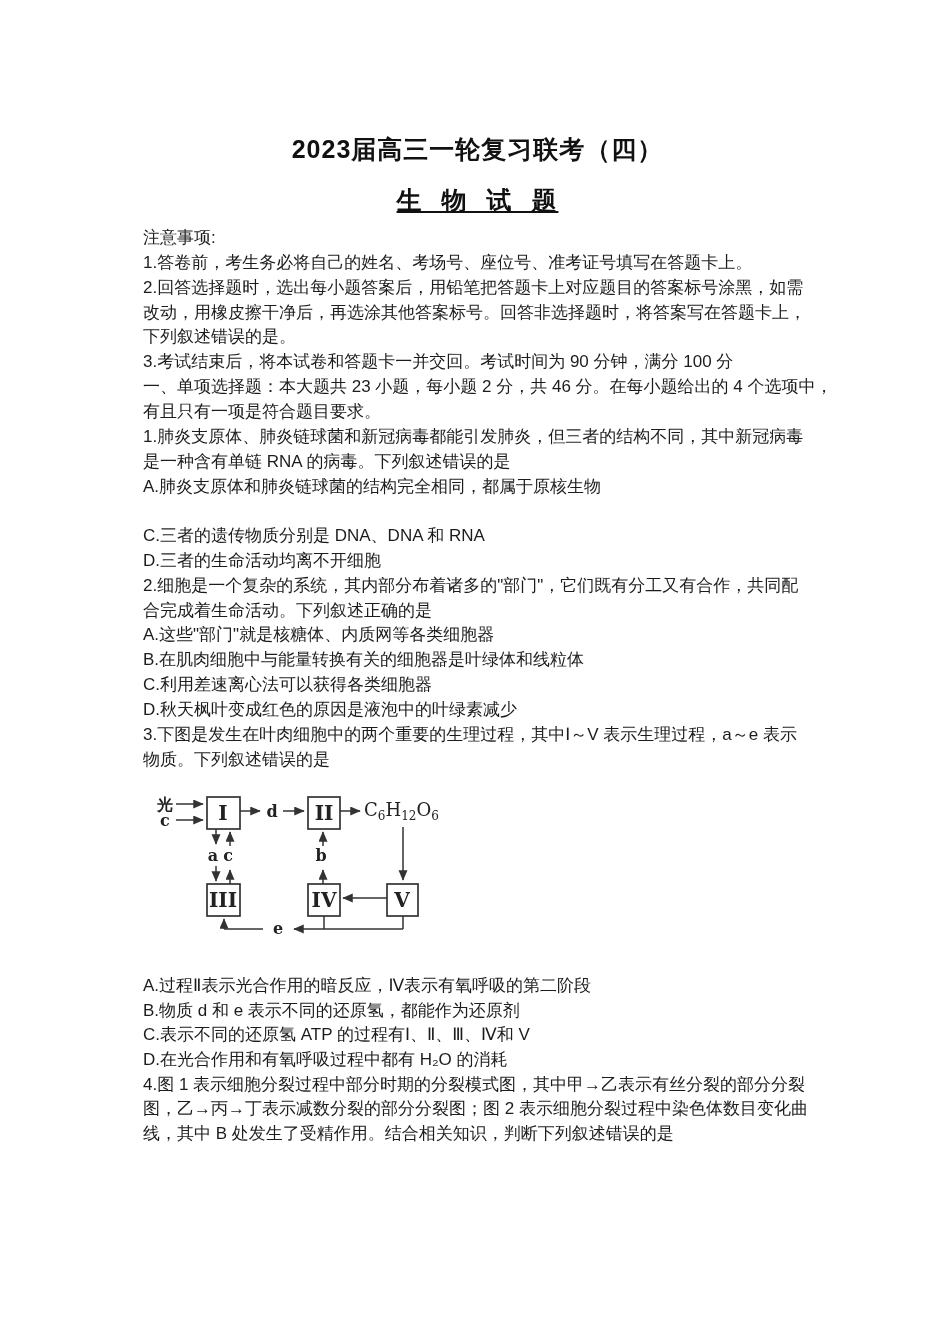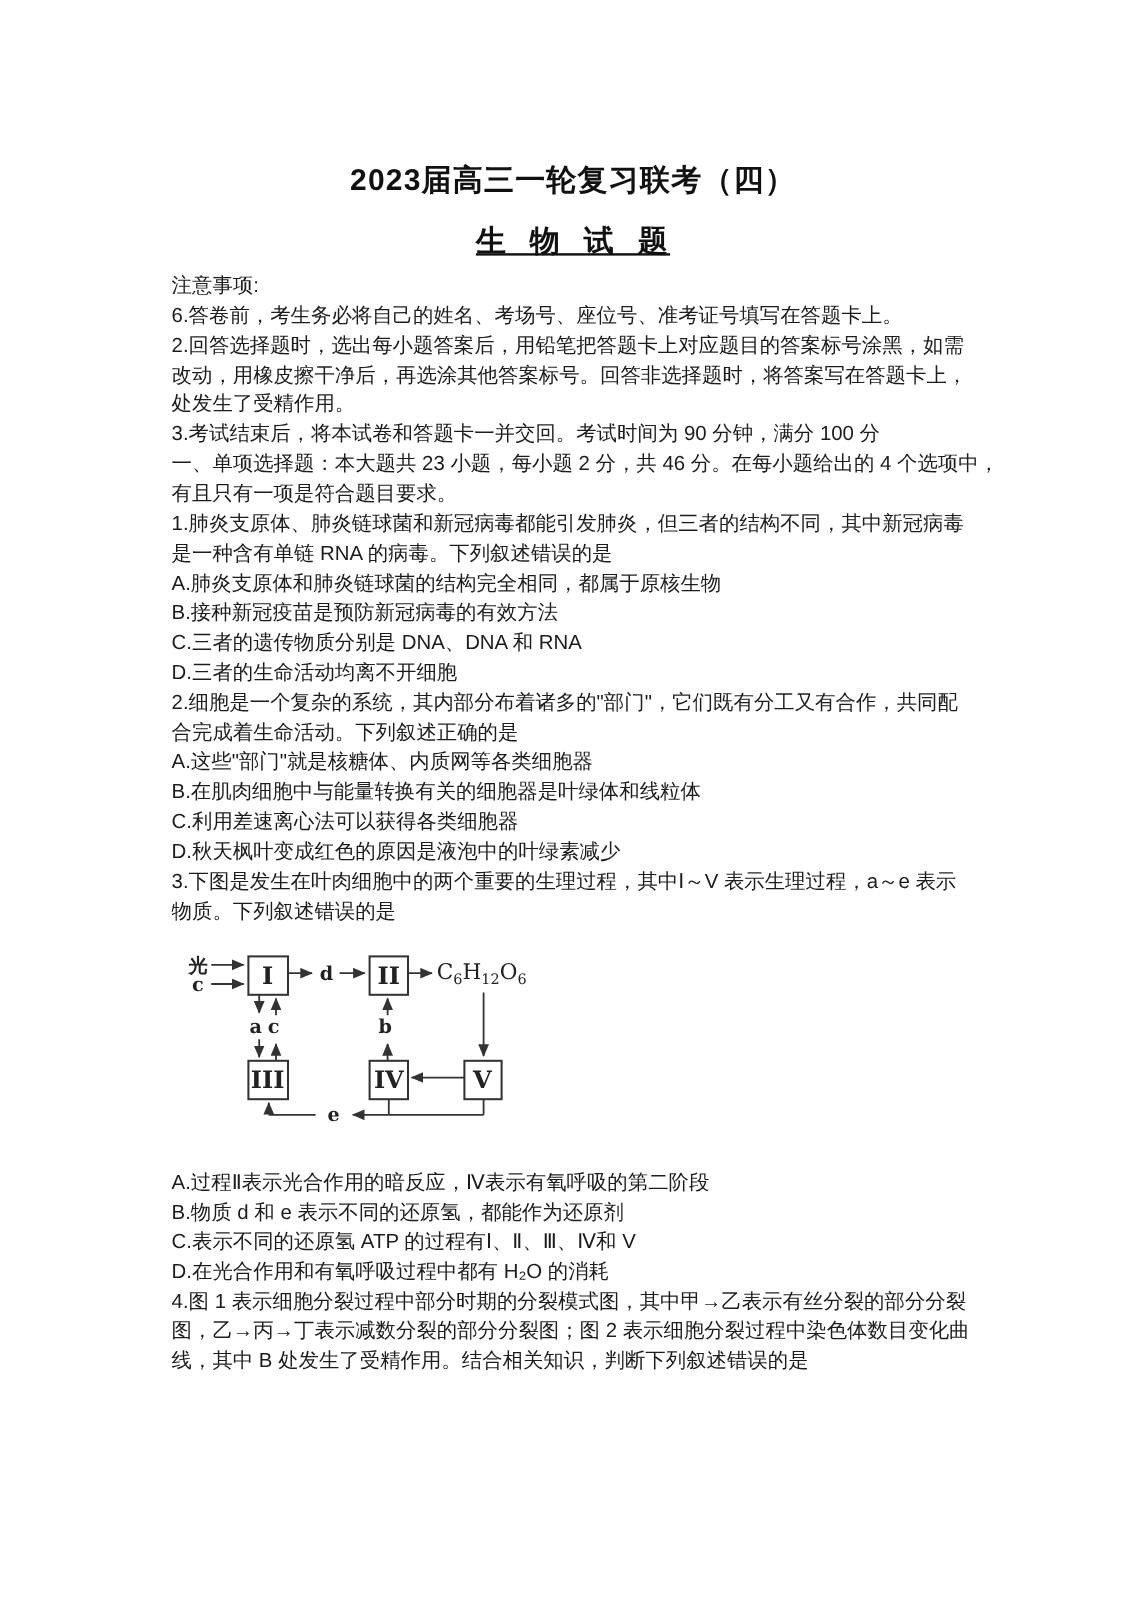--- a/index.html
+++ b/index.html
@@ -34,31 +34,30 @@
 </style>
 </head>
 <body>
 
 <div id="page">
 
   <div class="title">2023届高三一轮复习联考（四）</div>
   <div class="subtitle">生 物 试 题</div>
 
   <div class="ln" style="top:225px">注意事项:</div>
-  <div class="ln" style="top:250px">6.答卷前，考生务必将自己的姓名、考场号、座位号、准考证号填写在答题卡上。</div>
+  <div class="ln" style="top:250px">1.答卷前，考生务必将自己的姓名、考场号、座位号、准考证号填写在答题卡上。</div>
   <div class="ln" style="top:275px">2.回答选择题时，选出每小题答案后，用铅笔把答题卡上对应题目的答案标号涂黑，如需</div>
   <div class="ln" style="top:300px">改动，用橡皮擦干净后，再选涂其他答案标号。回答非选择题时，将答案写在答题卡上，</div>
-  <div class="ln" style="top:324px">处发生了受精作用。</div>
+  <div class="ln" style="top:324px">下列叙述错误的是。</div>
   <div class="ln" style="top:349px">3.考试结束后，将本试卷和答题卡一并交回。考试时间为 90 分钟，满分 100 分</div>
   <div class="ln" style="top:374px">一、单项选择题：本大题共 23 小题，每小题 2 分，共 46 分。在每小题给出的 4 个选项中，</div>
   <div class="ln" style="top:399px">有且只有一项是符合题目要求。</div>
   <div class="ln" style="top:424px">1.肺炎支原体、肺炎链球菌和新冠病毒都能引发肺炎，但三者的结构不同，其中新冠病毒</div>
   <div class="ln" style="top:449px">是一种含有单链 RNA 的病毒。下列叙述错误的是</div>
   <div class="ln" style="top:474px">A.肺炎支原体和肺炎链球菌的结构完全相同，都属于原核生物</div>
-  <div class="ln" style="top:498px">B.接种新冠疫苗是预防新冠病毒的有效方法</div>
   <div class="ln" style="top:523px">C.三者的遗传物质分别是 DNA、DNA 和 RNA</div>
   <div class="ln" style="top:548px">D.三者的生命活动均离不开细胞</div>
   <div class="ln" style="top:573px">2.细胞是一个复杂的系统，其内部分布着诸多的"部门"，它们既有分工又有合作，共同配</div>
   <div class="ln" style="top:598px">合完成着生命活动。下列叙述正确的是</div>
   <div class="ln" style="top:622px">A.这些"部门"就是核糖体、内质网等各类细胞器</div>
   <div class="ln" style="top:647px">B.在肌肉细胞中与能量转换有关的细胞器是叶绿体和线粒体</div>
   <div class="ln" style="top:672px">C.利用差速离心法可以获得各类细胞器</div>
   <div class="ln" style="top:697px">D.秋天枫叶变成红色的原因是液泡中的叶绿素减少</div>
   <div class="ln" style="top:722px">3.下图是发生在叶肉细胞中的两个重要的生理过程，其中Ⅰ～V 表示生理过程，a～e 表示</div>
   <div class="ln" style="top:747px">物质。下列叙述错误的是</div>

